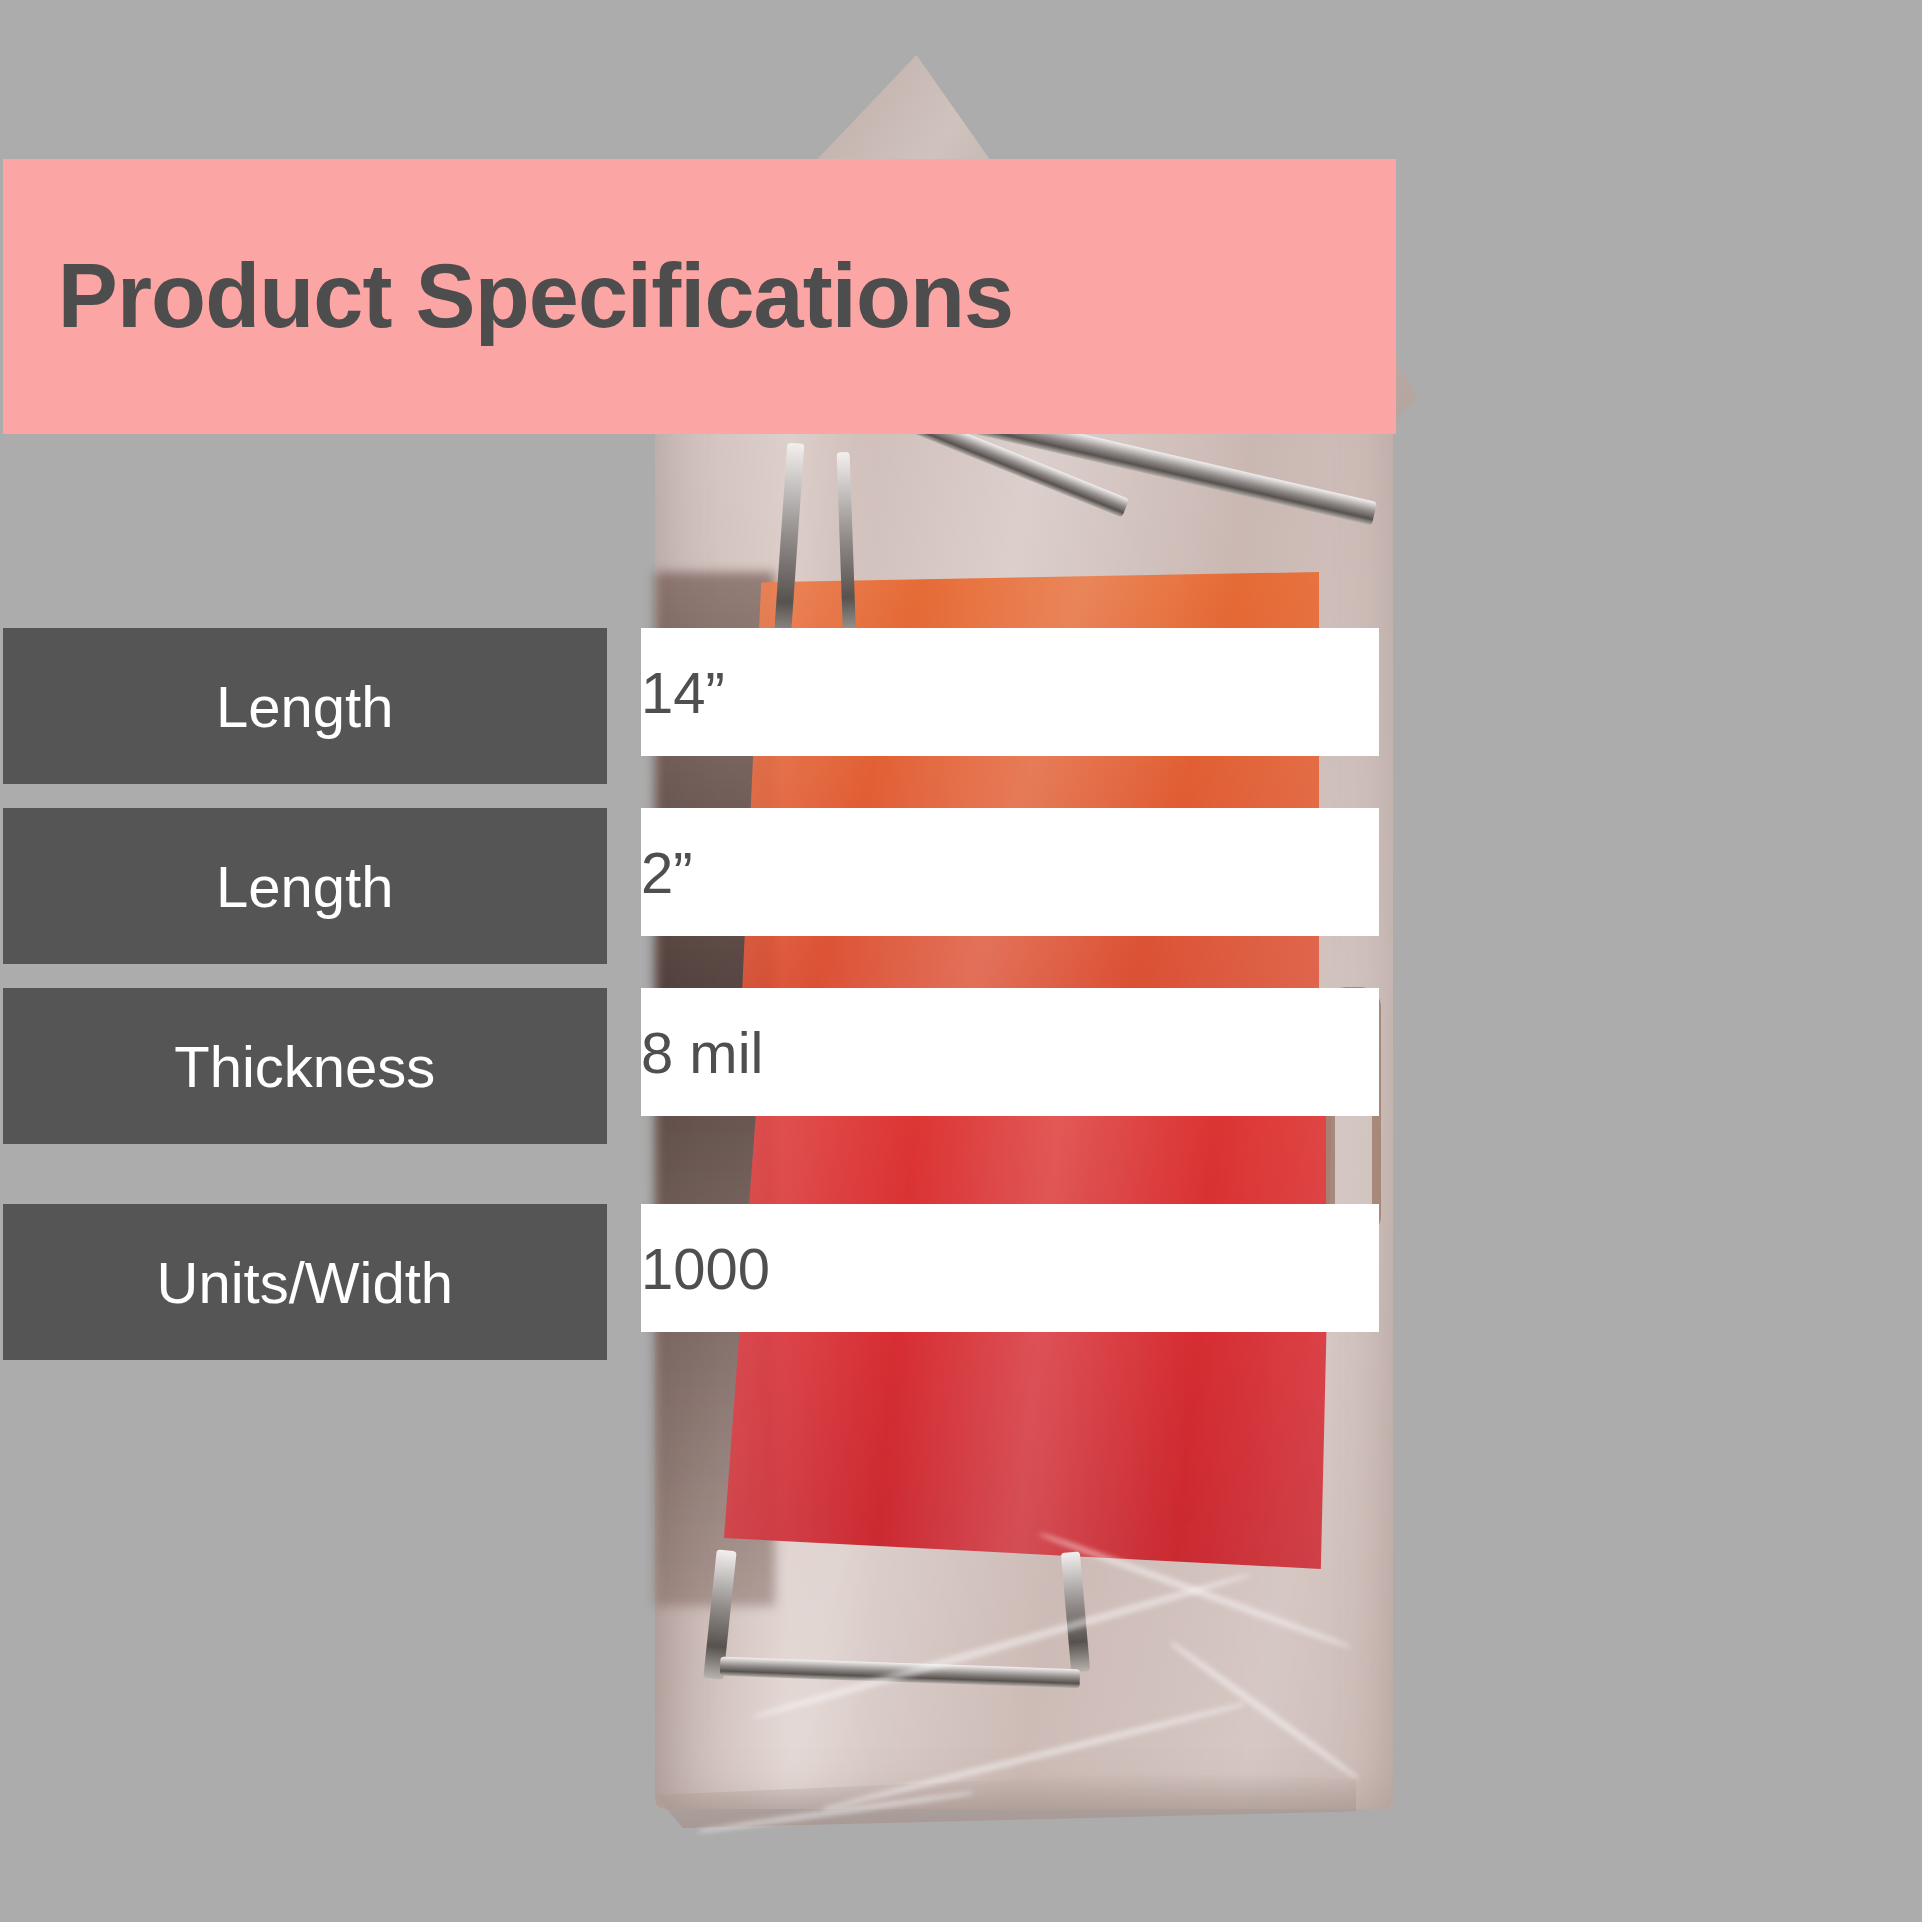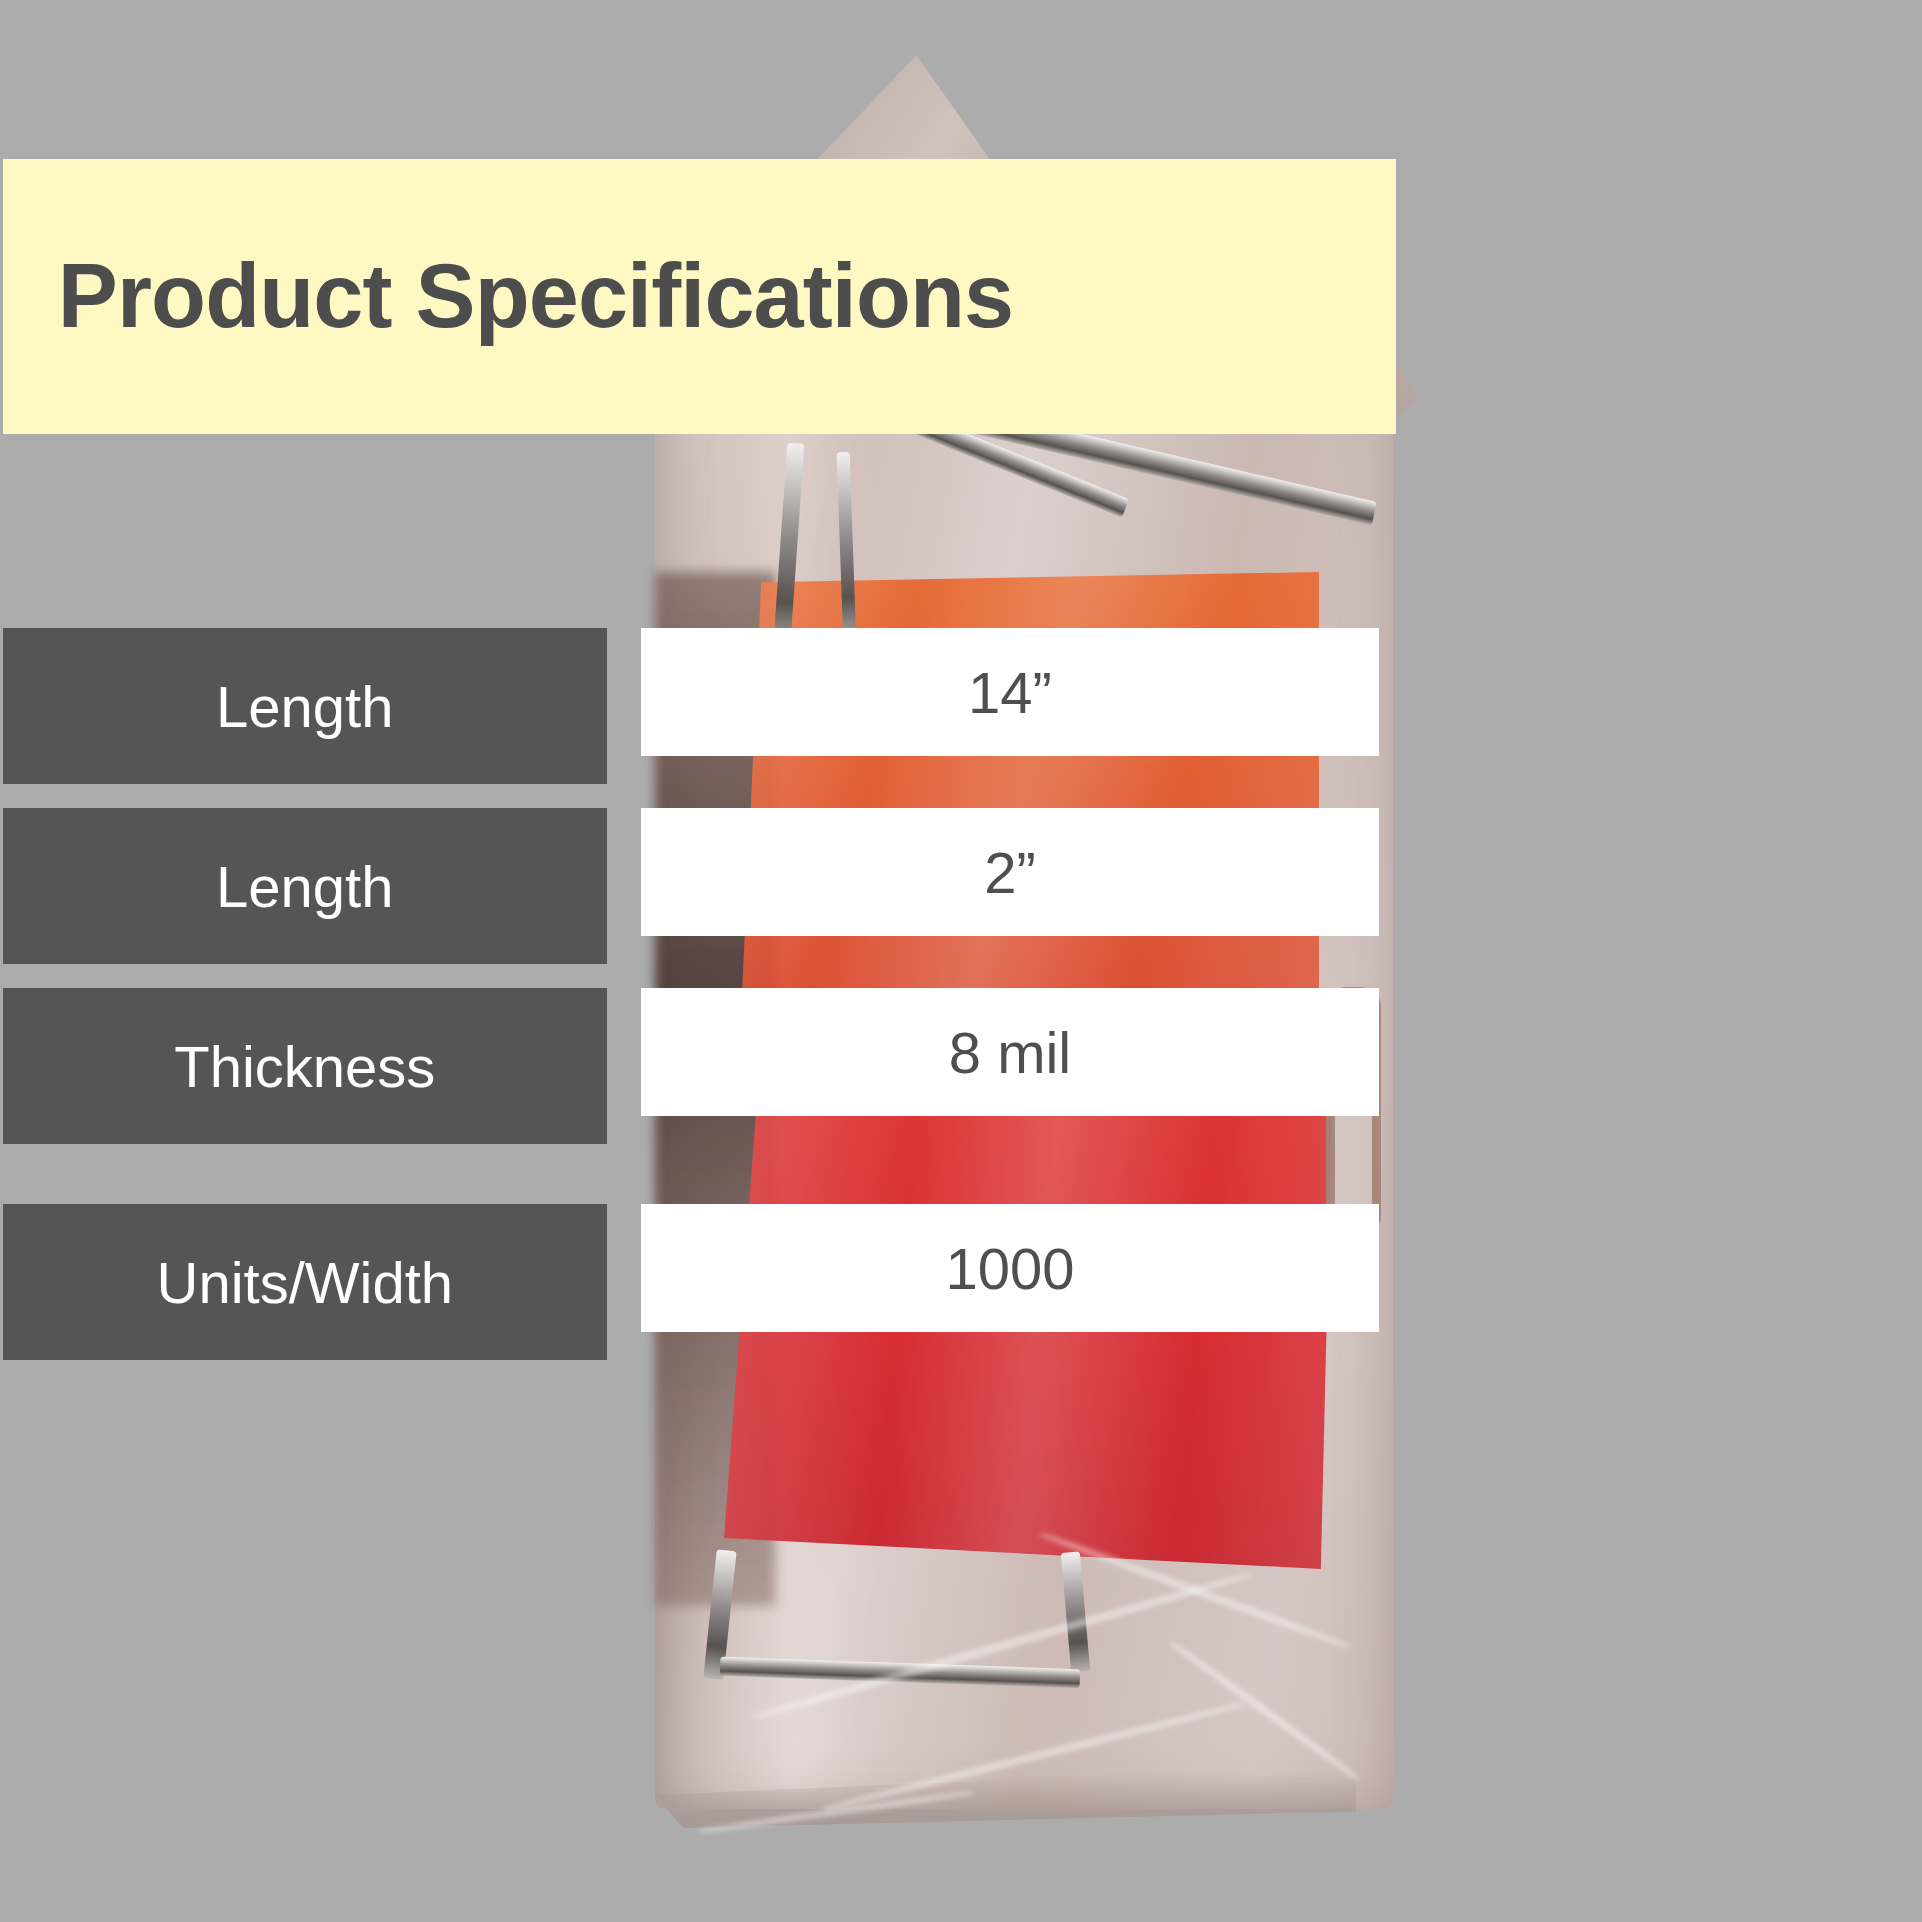--- a/index.html
+++ b/index.html
@@ -146,21 +146,21 @@
     clip-path: polygon(0% 40%, 72% 0%, 100% 10%, 100% 70%, 4% 100%);
   }
 
   
   .title-bar {
     position: absolute;
     left: 2.8px;
     top: 159px;
     width: 1393px;
     height: 275px;
-    background: #fef9c3;
+    background: #fca5a5;
     display: flex;
     align-items: center;
   }
   .title-text {
     margin-left: 55px;
     font-size: 90px;
     font-weight: bold;
     color: #4d4d4d;
     letter-spacing: -0.9px;
     white-space: nowrap;
@@ -189,21 +189,21 @@
     white-space: nowrap;
   }
   .spec-value {
     position: absolute;
     left: 641px;
     width: 738px;
     height: 128px;
     background: #ffffff;
     display: flex;
     align-items: center;
-    justify-content: center;
+    justify-content: flex-start;
   }
   .spec-value span {
     font-size: 58px;
     color: #4f4f4f;
     font-weight: normal;
     white-space: nowrap;
   }
   .r0 { top: 628px; }
   .r1 { top: 808px; }
   .r2 { top: 988px; }

